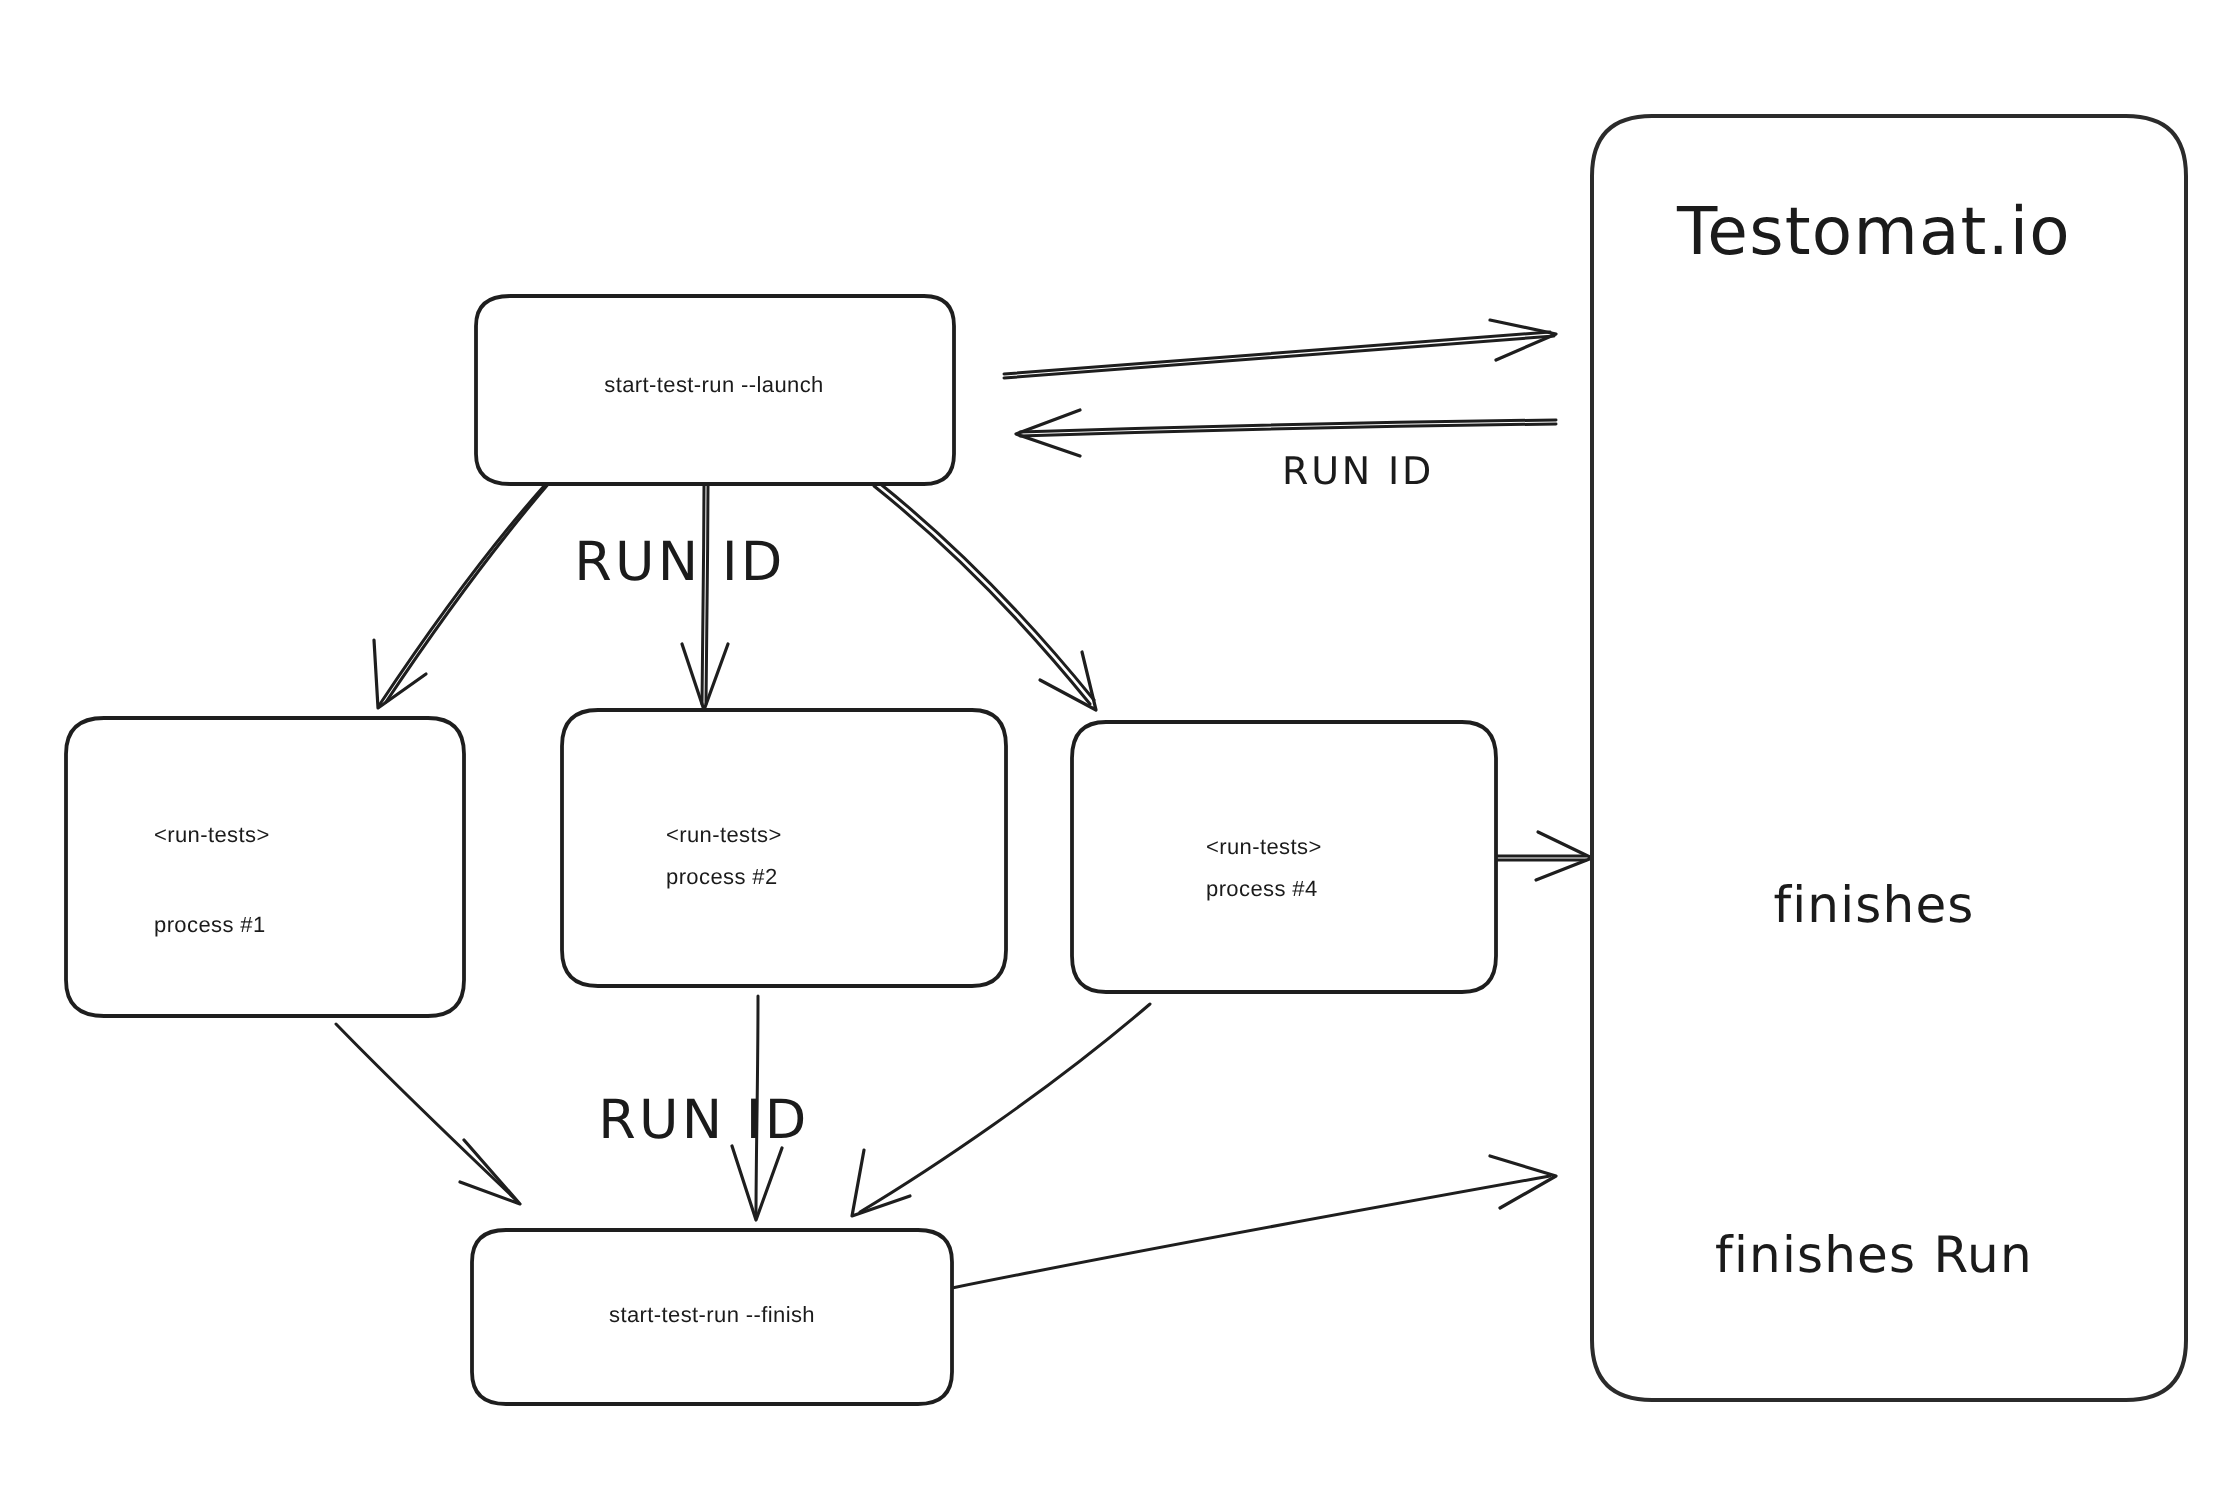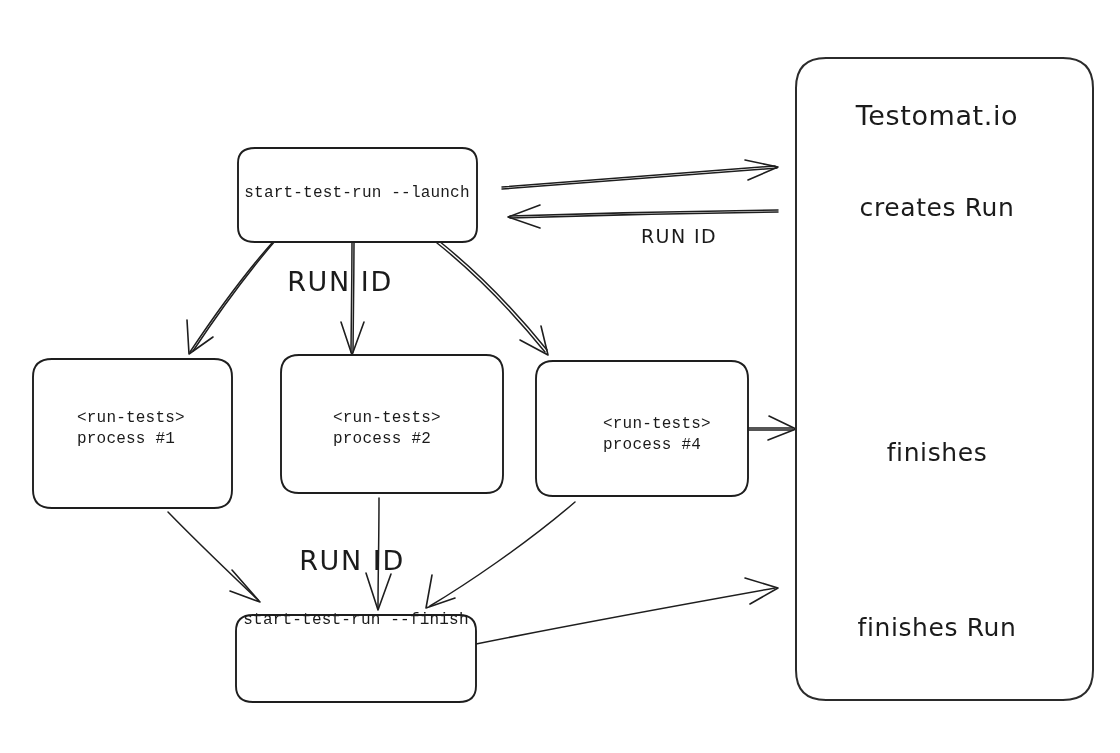--- a/index.html
+++ b/index.html
@@ -56,34 +56,34 @@
   }
 
   .lbl {
     position: absolute;
     z-index: 3;
     white-space: pre;
     color: #1b1b1b;
     user-select: none;
   }
   .mono {
-    font-family: Liberation Mono, monospace;
-    font-size: 16px;
+    font-family: Liberation Sans, sans-serif;
+    font-size: 11px;
     line-height: 21px;
     letter-spacing: 0.2px;
     text-align: center;
   }
   .hand {
     font-family: "DejaVu Sans", sans-serif;
     font-weight: 400;
     color: #1b1b1b;
     text-align: center;
     letter-spacing: 0.6px;
   }
-  .hand-xl { font-size: 27px; line-height: 36px; }
+  .hand-xl { font-size: 33px; line-height: 36px; }
   .hand-lg { font-size: 25px; line-height: 34px; }
   .hand-runid { font-size: 27px; letter-spacing: 1.6px; font-weight: 500; }
   .hand-runid-sm { font-size: 19px; letter-spacing: 1.4px; font-weight: 500; }
 
   .center-x { transform: translateX(-50%); }
 </style>
 </head>
 <body>
 
 <div id="canvas">
@@ -158,33 +158,32 @@
     <path class="node-box" d="M 299 355 L 486 355 Q 503 355 503 373 L 503 475 Q 503 493 486 493 L 299 493 Q 281 493 281 475 L 281 373 Q 281 355 299 355 Z"></path>
 
     <path class="node-box" d="M 553 361 L 731 361 Q 748 361 748 379 L 748 478 Q 748 496 731 496 L 553 496 Q 536 496 536 478 L 536 379 Q 536 361 553 361 Z"></path>
 
     <path class="node-box" d="M 253 615 L 459 615 Q 476 615 476 631 L 476 686 Q 476 702 459 702 L 253 702 Q 236 702 236 686 L 236 631 Q 236 615 253 615 Z"></path>
   </svg>
 
   <div class="lbl mono center-x" style="left:357px; top:183px;">start-test-run --launch</div>
 
   <div class="lbl mono" style="left:77px; top:408px;">&lt;run-tests&gt;</div>
-  <div class="lbl mono" style="left:77px; top:429px;">process #1</div>
+  <div class="lbl mono" style="left:77px; top:453px;">process #1</div>
 
   <div class="lbl mono" style="left:333px; top:408px;">&lt;run-tests&gt;</div>
   <div class="lbl mono" style="left:333px; top:429px;">process #2</div>
 
   <div class="lbl mono" style="left:603px; top:414px;">&lt;run-tests&gt;</div>
   <div class="lbl mono" style="left:603px; top:435px;">process #4</div>
 
-  <div class="lbl mono center-x" style="left:356px; top:610px;">start-test-run --finish</div>
+  <div class="lbl mono center-x" style="left:356px; top:648px;">start-test-run --finish</div>
 
   <div class="lbl hand hand-xl center-x" style="left:937px; top:98px;">Testomat.io</div>
 
-  <div class="lbl hand hand-lg center-x" style="left:937px; top:191px;">creates Run</div>
 
   <div class="lbl hand hand-lg center-x" style="left:937px; top:436px;">finishes</div>
 
   <div class="lbl hand hand-lg center-x" style="left:937px; top:611px;">finishes Run</div>
 
   <div class="lbl hand hand-runid-sm center-x" style="left:679px; top:225px;">RUN ID</div>
 
   <div class="lbl hand hand-runid center-x" style="left:340px; top:266px;">RUN ID</div>
 
   <div class="lbl hand hand-runid center-x" style="left:352px; top:545px;">RUN ID</div>

